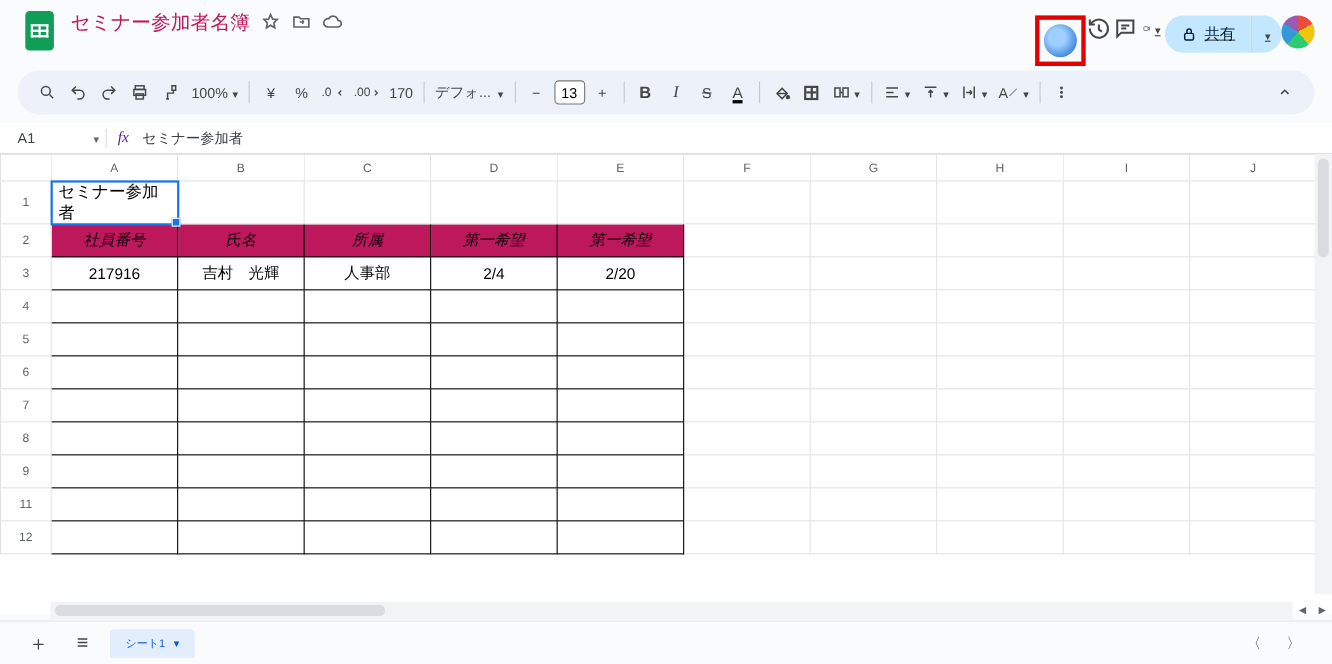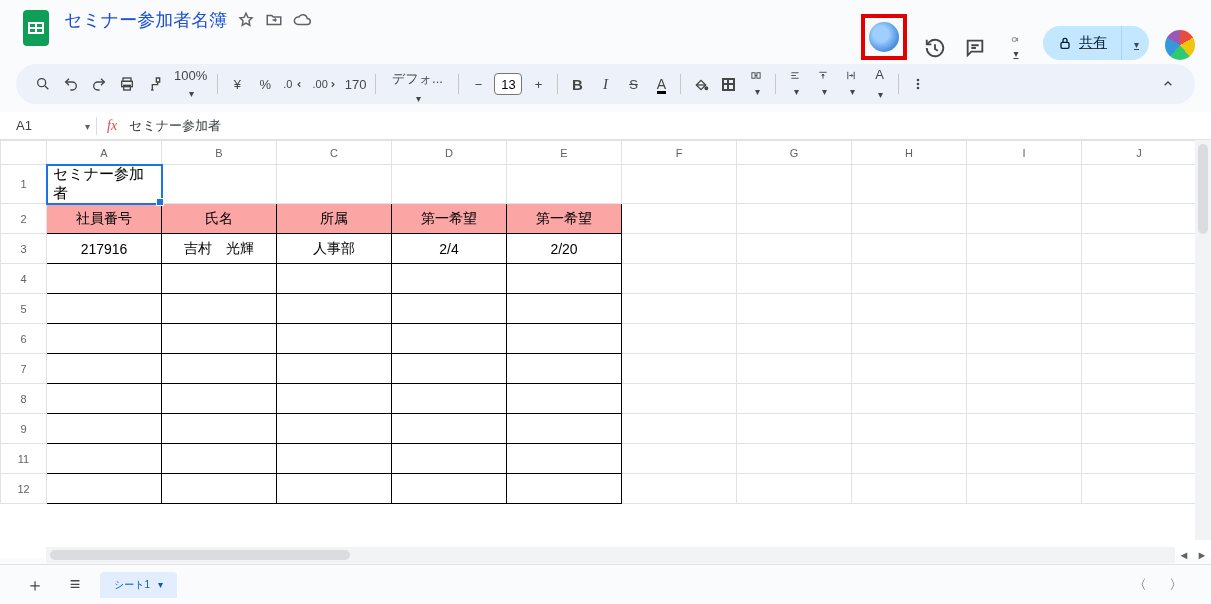--- a/index.html
+++ b/index.html
@@ -12,76 +12,76 @@
   #logo { width:26px; height:36px; background:#0f9d58; border-radius:4px; position:relative; }
   #logo::after { content:""; position:absolute; top:12px; left:5px; width:16px; height:12px; background:
     linear-gradient(#fff,#fff) 0 0/100% 2px no-repeat,
     linear-gradient(#fff,#fff) 0 5px/100% 2px no-repeat,
     linear-gradient(#fff,#fff) 0 10px/100% 2px no-repeat,
     linear-gradient(#fff,#fff) 0 0/2px 100% no-repeat,
     linear-gradient(#fff,#fff) 7px 0/2px 100% no-repeat,
     linear-gradient(#fff,#fff) 14px 0/2px 100% no-repeat; }
   #title-block { flex:0 0 auto; }
   #title-row { display:flex; align-items:center; gap:10px; }
-  #doc-title { font-size:18px; color:#1d4ed8; }
+  #doc-title { font-size:18px; color:#be185d; }
   .title-icon { width:18px; height:18px; display:flex; align-items:center; justify-content:center; color:#5f6368; }
   #menu-row { display:flex; gap:2px; margin-top:2px; }
   .menu-item { padding:3px 8px; font-size:14px; color:#202124; border-radius:4px; cursor:pointer; }
 
-  #header-right { margin-left:auto; display:flex; align-items:flex-end; gap:16px; padding-top:6px;text-decoration:underline; }
+  #header-right { margin-left:auto; display:flex; align-items:flex-start; padding-top:6px;text-decoration:underline; }
   .hr-icon { width:24px; height:24px; display:flex; align-items:center; justify-content:center; color:#444746; cursor:pointer; }
   #collab-highlight { border:4px solid #e20000; padding:4px; }
   .avatar { width:30px; height:30px; border-radius:50%; }
   #collab-avatar { background: radial-gradient(circle at 40% 40%, #9ecfff 0 30%, #4a8de0 70%), #3a7; background-blend-mode:normal; }
   #share-group { display:flex; align-items:stretch; }
   #share-btn { background:#c2e7ff; color:#001d35; border:none; border-radius:20px 0 0 20px; padding:8px 14px 8px 14px; font-size:14px; display:flex; align-items:center; gap:6px; cursor:pointer; }
   #share-drop { background:#c2e7ff; border:none; border-radius:0 20px 20px 0; padding:0 10px; border-left:1px solid #a9d4f5; color:#001d35; cursor:pointer;}
   #user-avatar { background: conic-gradient(#e74c3c 0 60deg,#f1c40f 60deg 140deg,#2ecc71 140deg 220deg,#3498db 220deg 300deg,#9b59b6 300deg 360deg); }
 
   
   #toolbar-wrap { padding:0 16px; margin-top:4px; }
   #toolbar { background:#edf2fa; border-radius:24px; height:40px; display:flex; align-items:center; padding:0 14px; gap:2px; }
   .tb-btn { min-width:26px; height:28px; display:flex; align-items:center; justify-content:center; color:#444746; border-radius:4px; cursor:pointer; font-size:13px; padding:0 3px;}
   .tb-sep { width:1px; height:20px; background:#c7c7c7; margin:0 4px; }
-  .tb-drop { display:flex; align-items:center; gap:2px; padding:0 4px;flex-direction:column; }
+  .tb-drop { display:flex; align-items:center; gap:2px; padding:0 4px; }
   .dd-arrow::after { content:"▾"; font-size:10px; color:#444746; margin-left:2px;}
   #fontsize-box { display:flex; align-items:center; gap:3px; }
   #fontsize-input { width:28px; height:22px; text-align:center; border:1px solid #747775; border-radius:4px; background:#fff; font-size:13px;}
   .rect-icon { width:13px; height:13px; border:2px solid #444746; display:inline-block;}
   .icon-b { font-weight:700; font-size:15px; }
   .icon-i { font-style:italic; font-family:serif; font-size:15px; }
   .icon-s { text-decoration:line-through; }
   .color-a { position:relative; font-size:14px; }
   .color-a::after { content:""; position:absolute; left:0; right:0; bottom:-2px; height:3px; background:#000;}
   .fill-icon { width:14px; height:14px; display:inline-block; position:relative;}
   .fill-icon svg { display:block; }
   #toolbar-expand { margin-left:auto; }
 
   
   #fx-row { display:flex; align-items:center; border-bottom:1px solid #e1e3e1; height:28px; padding-left:6px; background:#fff; margin-top:8px;}
   #namebox { width:90px; display:flex; align-items:center; justify-content:space-between; padding:0 6px 0 10px; font-size:13px; color:#3c4043; }
   #namebox .dd-arrow::after { color:#5f6368; }
   #fx-sep { width:1px; height:18px; background:#dadce0; }
-  #fx-label { font-style:italic; color:#ef4444; font-family:serif; padding:0 10px; font-size:14px; }
+  #fx-label { font-style:italic; color:#4c1d95; font-family:serif; padding:0 10px; font-size:14px; }
   #fx-input { flex:1; border:none; outline:none; font-size:13px; color:#3c4043; background:transparent; }
 
   
   #grid-area { position:relative; background:#fff; overflow:hidden;}
   #grid { border-collapse:collapse; table-layout:fixed; }
   #grid th, #grid td { border:1px solid #e1e3e1; font-weight:normal; }
   #grid thead th { background:#fff; color:#5f6368; font-size:11px; height:24px; position:sticky; top:0;}
   #grid tbody th { background:#fff; color:#5f6368; font-size:11px; width:46px; text-align:center; font-weight:normal;}
   #corner { width:46px; background:#fff; }
   .colA { width:115px; } .colB { width:115px; } .colC { width:115px; } .colD { width:115px; } .colE { width:115px; }
   .colF { width:115px; } .colG { width:115px; } .colH { width:115px; } .colI { width:115px; } .colJ { width:115px; }
   td.cell { height:30px; padding:0 4px; font-size:14px; color:#000; text-align:center; background:#fff;}
   th.colhead.sel, tbody th.sel { background:#d3e3fd; color:#0b57d0; }
   td.active { outline:2px solid #1a73e8; outline-offset:-1px; position:relative; text-align:left; padding-left:6px; font-size:15px;}
   td.active::after { content:""; position:absolute; right:-3px; bottom:-3px; width:6px; height:6px; background:#1a73e8; border:1px solid #fff;}
-  td.hdr { background:#fca5a5; border:1px solid #000 !important; }
+  td.hdr { background:#be185d; border:1px solid #000 !important;font-style:italic; }
   td.bordered { border:1px solid #000 !important; background:#fff;}
   tr.r1 td.cell { height:36px; }
 
   #vscroll { position:absolute; right:0; top:0; bottom:18px; width:16px; background:#f1f3f4;}
   #vscroll .thumb { position:absolute; top:4px; left:3px; right:3px; height:90px; background:#dadce0; border-radius:5px;}
   #hscroll-row { position:absolute; left:0; right:0; bottom:40px; height:18px; display:flex; align-items:center; }
   #hscroll { flex:1; height:16px; background:#f1f3f4; margin-left:46px; position:relative;}
   #hscroll .thumb { position:absolute; left:4px; top:3px; bottom:3px; width:300px; background:#dadce0; border-radius:5px;}
   .scroll-btn { width:18px; height:18px; display:flex; align-items:center; justify-content:center; color:#5f6368; font-size:11px; cursor:pointer;}
 

